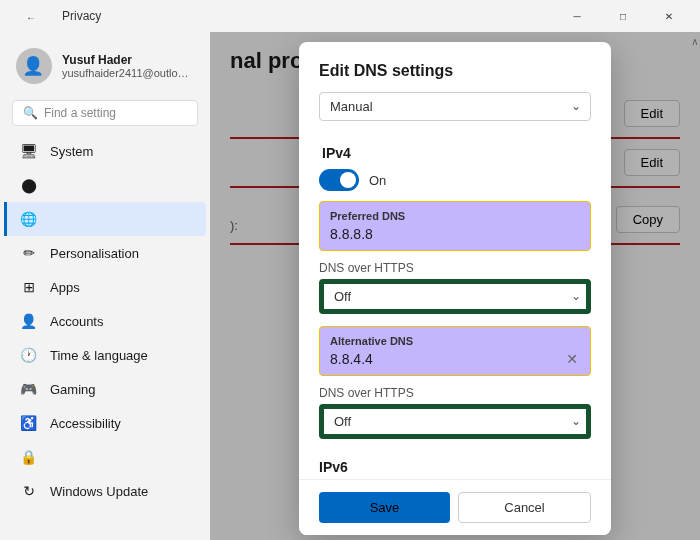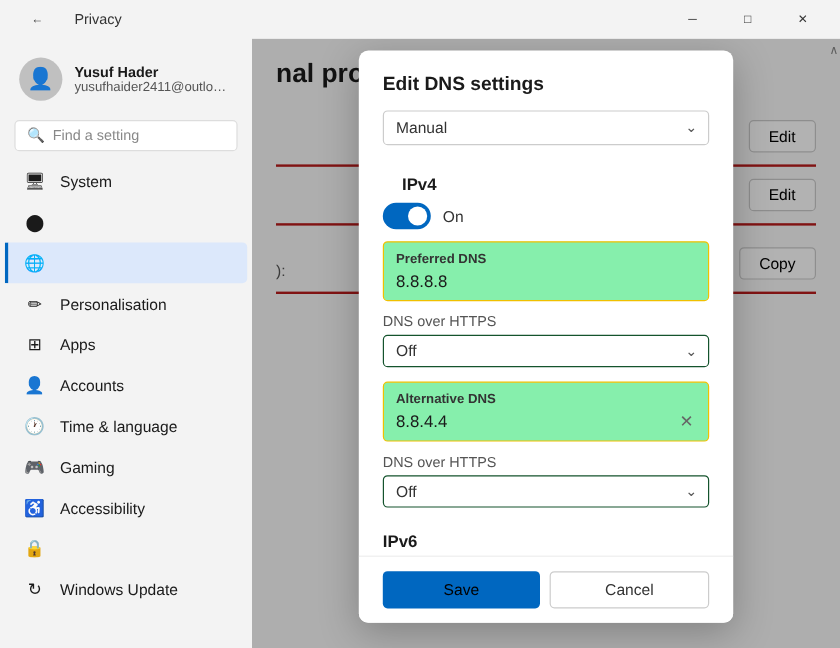--- a/index.html
+++ b/index.html
@@ -248,21 +248,21 @@
     }
     .modal-body {
       padding: 0 20px;
       flex: 1;
       overflow-y: auto;
     }
     .section-title {
       font-size: 14px;
       font-weight: 600;
       color: #1a1a1a;
-      margin: 12px 16px 8px;
+      margin: 12px 3px 8px;
     }
     .toggle-row {
       display: flex;
       align-items: center;
       gap: 10px;
       margin-bottom: 10px;
     }
     .toggle {
       width: 40px;
       height: 22px;
@@ -280,21 +280,21 @@
       position: absolute;
       top: 3px;
       left: 21px;
       transition: left 0.2s;
     }
     .toggle-label {
       font-size: 13px;
       color: #333;
     }
     .dns-field-group {
-      background: #86efac;
+      background: #c4b5fd;
       border: 1.5px solid #f0c000;
       border-radius: 4px;
       padding: 8px 10px;
       margin-bottom: 10px;
     }
     .dns-field-label {
       font-size: 11px;
       font-weight: 600;
       color: #333;
       margin-bottom: 4px;
@@ -322,21 +322,21 @@
       color: #555;
       margin-bottom: 4px;
     }
     .https-select-wrapper {
       position: relative;
       margin-bottom: 12px;
     }
     .https-select {
       width: 100%;
       padding: 5px 10px;
-      border: 1px solid #14532d;
+      border: 5px solid #14532d;
       border-radius: 4px;
       font-size: 13px;
       background: white;
       color: #333;
       appearance: none;
     }
     .https-select-wrapper::after {
       content: '⌄';
       position: absolute;
       right: 10px;

